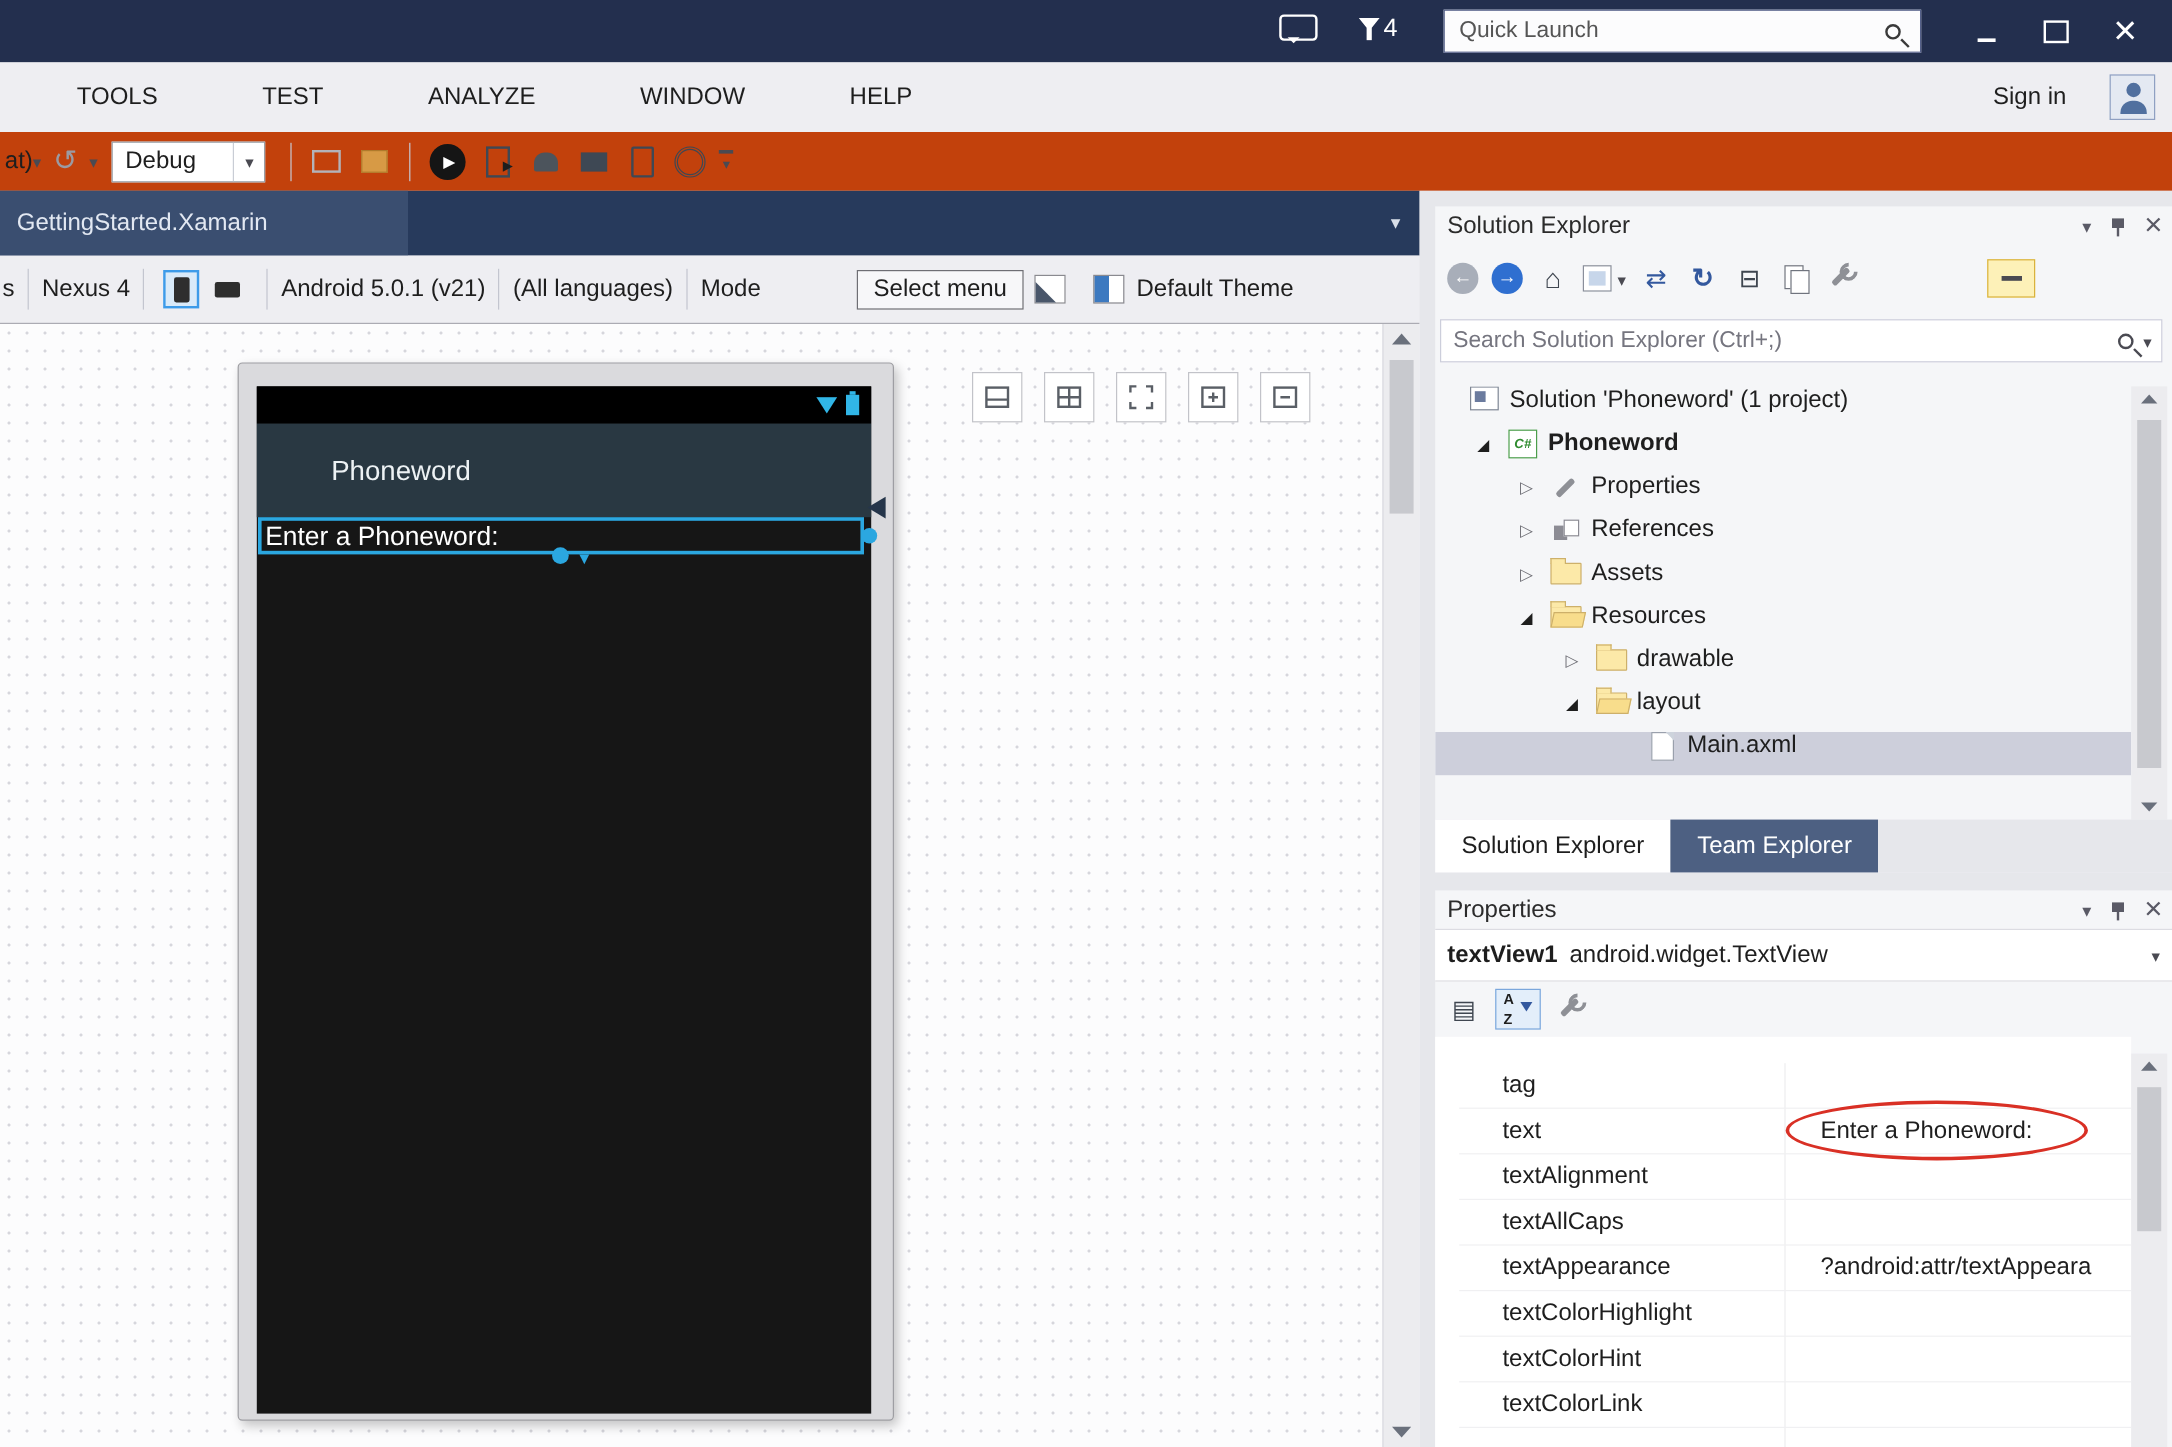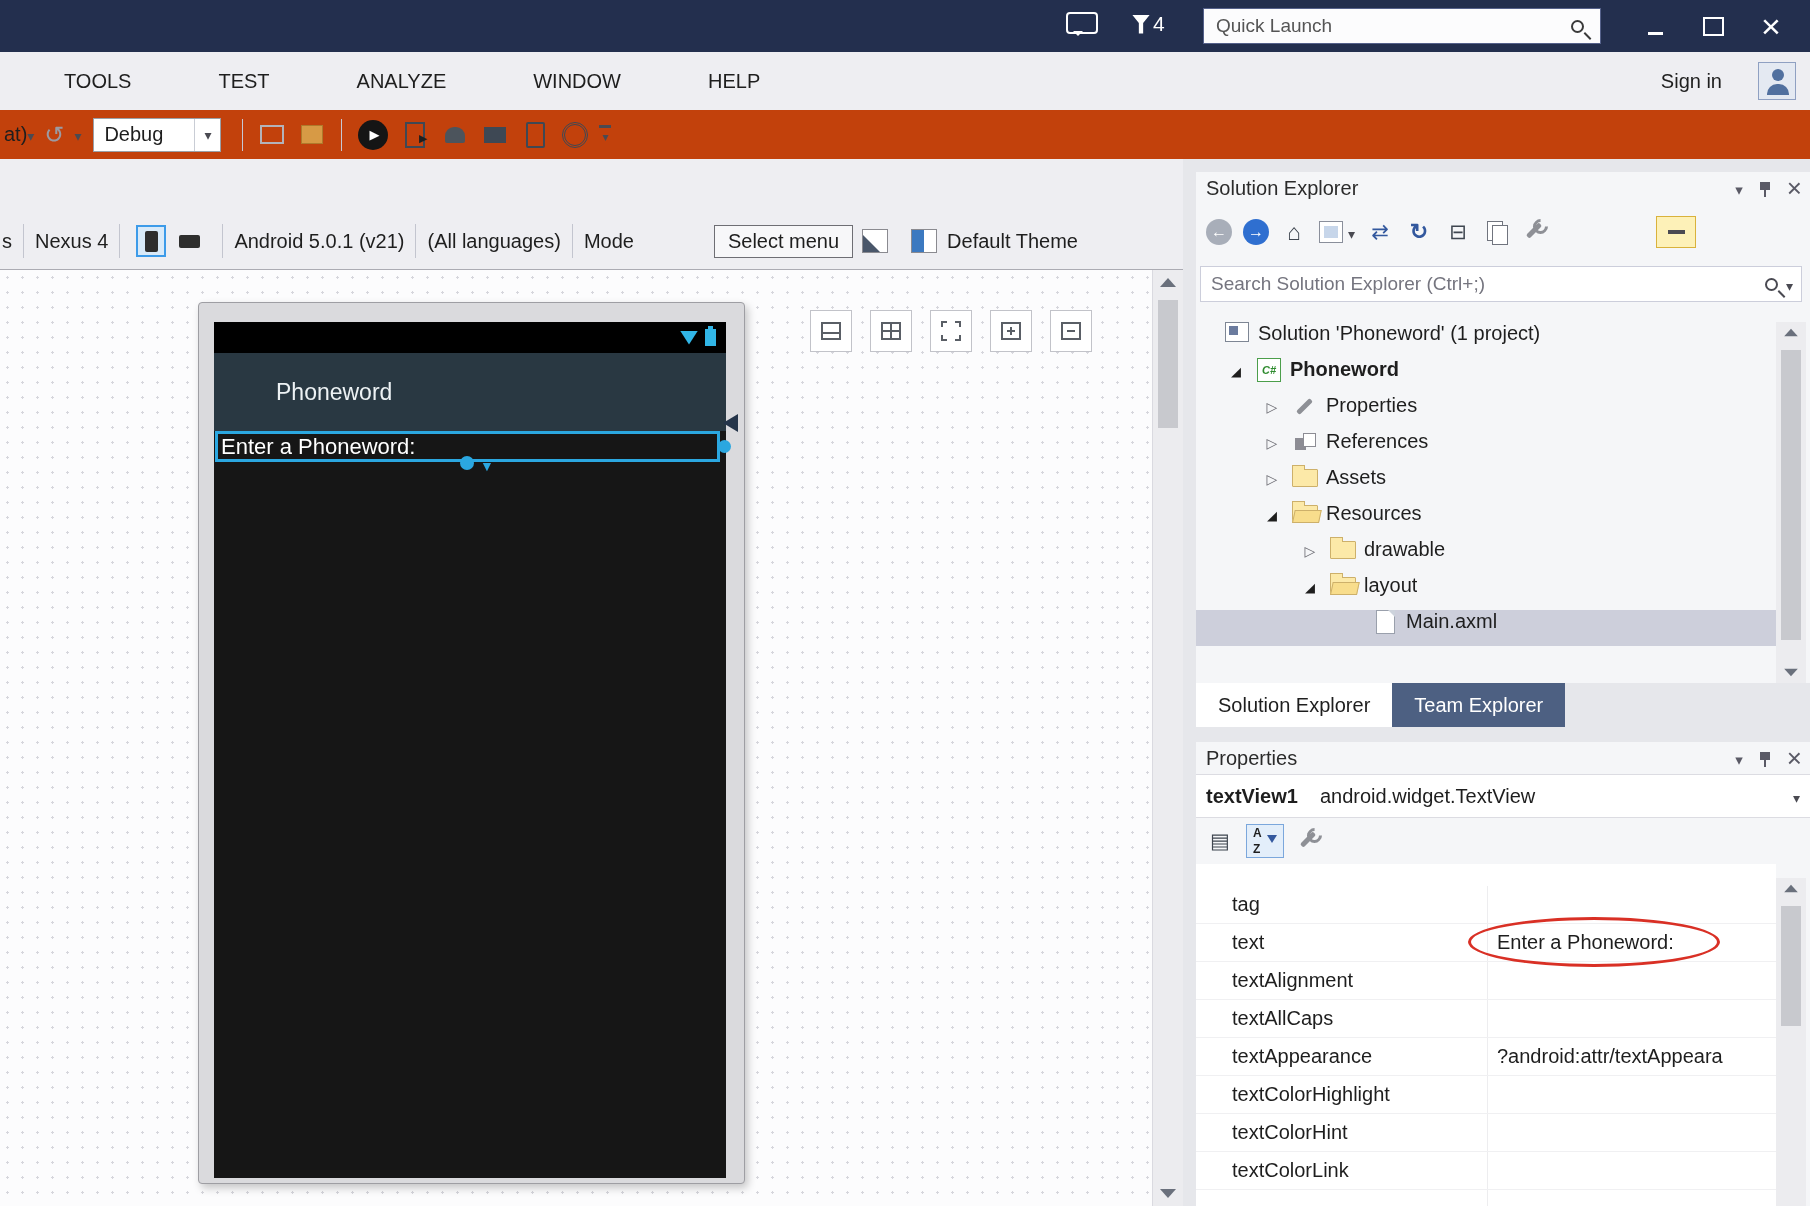--- a/index.html
+++ b/index.html
@@ -180,33 +180,33 @@
   .se-scroll .tri-up { position:absolute; top:6px; left:7px; transform:scale(.85); }
   .se-scroll .thumb { position:absolute; left:5px; top:28px; width:20px; height:290px; background:#C8C9CE; }
   .se-scroll .tri-down { position:absolute; bottom:6px; left:7px; transform:scale(.85); }
 
   .se-tabs { position:absolute; left:0; bottom:0; width:100%; height:44px; display:flex; background:#E6E7EB; }
   .setab { padding:0 22px; display:flex; align-items:center; }
   .setab.active { background:#FFF; color:#1E1E1E; }
   .setab.team { background:#4D6082; color:#FFF; }
 
   
-  .p-obj { position:absolute; left:0; top:32px; width:100%; height:44px; background:#FFF; border-top:1px solid #DCDCE2; border-bottom:1px solid #DCDCE2; display:flex; align-items:center; padding:0 10px; gap:22px; }
+  .p-obj { position:absolute; left:0; top:32px; width:100%; height:44px; background:#FFF; border-top:1px solid #DCDCE2; border-bottom:1px solid #DCDCE2; display:flex; align-items:center; padding:0 10px; gap:10px; }
   .p-obj .oname { font-weight:bold; }
   .p-obj .ocaret { margin-left:auto; }
   .p-toolbar { position:absolute; left:0; top:76px; width:100%; height:46px; display:flex; align-items:center; gap:12px; padding-left:10px; }
   .cat-ico::before { content:"▤"; font-size:21px; color:#3F4650; }
   .az-ico { width:38px; height:34px; border:1px solid #7BA7DC; background:#E3EEFA; position:relative; flex:none; }
   .az-ico::before { content:"A"; position:absolute; left:6px; top:1px; font-size:12px; font-weight:bold; color:#1E1E1E; }
   .az-ico::after { content:"Z"; position:absolute; left:6px; bottom:1px; font-size:12px; font-weight:bold; color:#1E1E1E; }
   .az-arrow { position:absolute; right:6px; top:10px; width:0; height:0; border-left:5px solid transparent; border-right:5px solid transparent; border-top:8px solid #33589E; }
 
   .p-grid { position:absolute; left:0; top:122px; width:580px; height:342px; background:#FFF; overflow:hidden; padding-top:22px; }
   .p-col { position:absolute; left:291px; top:22px; bottom:0; width:1px; background:#EDEDEF; }
-  .prow { height:38px; display:flex; align-items:center; border-bottom:1px solid #F0F0F2; position:relative; }
+  .prow { height:38px; display:flex; align-items:center; border-bottom:1px solid #F0F0F2; position:relative;margin-left:20px; }
   .pname { width:291px; padding-left:36px; flex:none; white-space:nowrap; overflow:hidden; }
   .pval { flex:1; padding-left:10px; white-space:nowrap; overflow:hidden; }
   .ellipse { position:absolute; left:272px; top:-7px; width:252px; height:50px; border:3px solid #D93025; border-radius:50%; pointer-events:none; z-index:3; }
 
   .pr-scroll { position:absolute; right:4px; top:136px; width:30px; bottom:0; background:#ECECEF; }
   .pr-scroll .tri-up { position:absolute; top:6px; left:7px; transform:scale(.85); }
   .pr-scroll .thumb { position:absolute; left:5px; top:28px; width:20px; height:120px; background:#C8C9CE; }
 </style>
 </head>
 <body>
@@ -258,20 +258,24 @@
     <span class="play-ico"></span>
     <span class="tico devrun-ico"></span>
     <span class="tico android-ico"></span>
     <span class="tico img-ico"></span>
     <span class="tico phone-ico"></span>
     <span class="tico circle-ico"></span>
     <span class="overflow-ico"></span>
   </div>
 
   <div class="doc">
+    <div class="tabstrip">
+      <div class="tab">GettingStarted.Xamarin</div>
+      <span class="strip-caret"></span>
+    </div>
 
     <div class="designerbar">
       <span>s</span>
       <span class="dsep"></span>
       <span>Nexus 4</span>
       <span class="dsep"></span>
       <span class="dev-portrait">
           <i></i>
         </span>
       <span class="dev-landscape">

